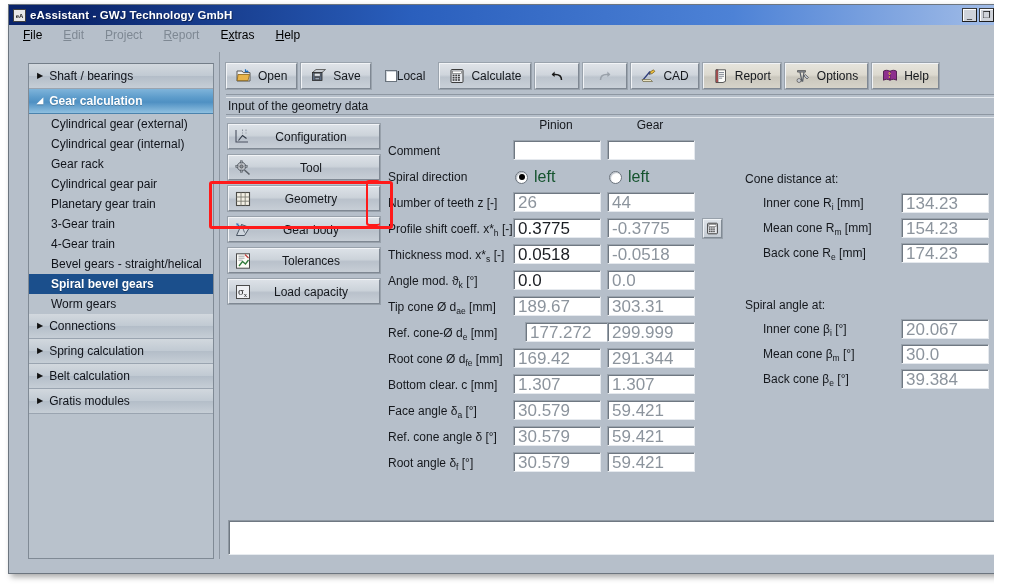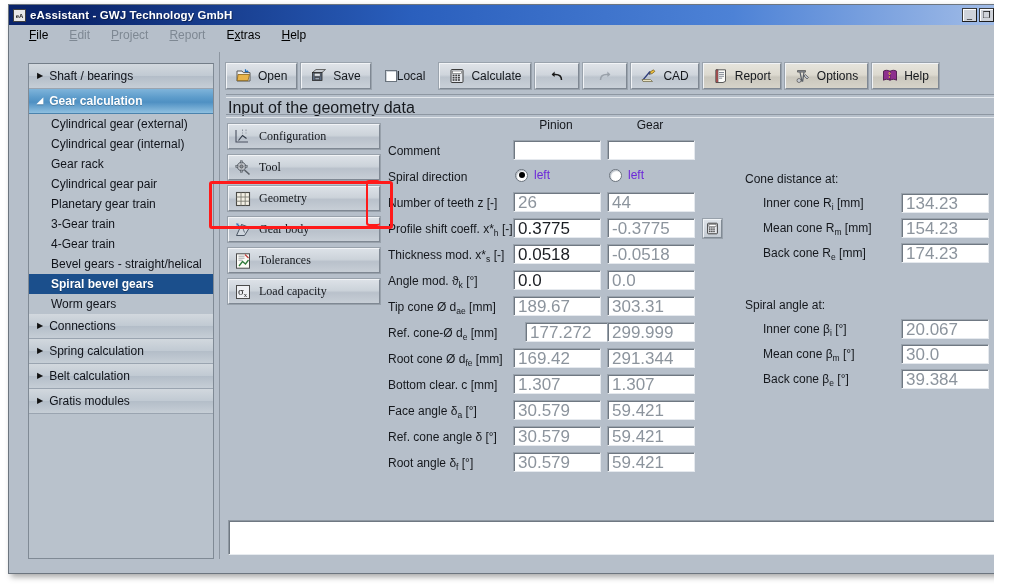--- a/index.html
+++ b/index.html
@@ -42,21 +42,20 @@
     font-size:9px;line-height:12px;text-align:center;color:#000;
     font-family:"Liberation Sans",sans-serif;
     box-sizing:border-box;cursor:default;
   }
 
   
   .menubar{
     position:absolute;left:0;top:20px;right:0;height:19px;
     background:#b6bfca;display:flex;align-items:center;padding-left:14px;
     border-bottom:7px solid #b91c1c;
-    margin-left:6px;
   }
   .menuitem{
     font-size:12px;color:#000;margin-right:21px;white-space:nowrap;cursor:default;
   }
   .menuitem.disabled{color:#7e8893;}
   .menuitem u{text-decoration:underline;}
 
   
   .content{
     position:absolute;left:0;top:39px;right:0;bottom:0;
@@ -125,39 +124,39 @@
   .localchk .box{
     width:12px;height:12px;background:#ffffff;
     border:1px solid #6a737d;box-shadow:inset 1px 1px 0 #cfd4da;
     box-sizing:border-box;
   }
   .sep-line{
     position:absolute;left:6px;top:42px;right:4px;height:2px;
     border-top:1px solid #8e97a2;border-bottom:1px solid #e3e7ec;
   }
   .statusline{
-    position:absolute;left:8px;top:47px;font-size:16px;color:#15181d;white-space:nowrap;
+    position:absolute;left:8px;top:47px;font-size:12px;color:#15181d;white-space:nowrap;
   }
   .sep-line2{
     position:absolute;left:6px;top:62px;right:4px;height:2px;
     border-top:1px solid #8e97a2;border-bottom:1px solid #e3e7ec;
   }
 
   
   .vtabs{position:absolute;left:8px;top:72px;width:152px;}
   .vtab{
     height:25px;margin-bottom:6px;
     background:linear-gradient(to bottom,#dce1e7 0%,#ccd3da 45%,#b9c1cb 55%,#c7ced6 100%);
     border:1px solid #f2f4f7;border-right-color:#7f8893;border-bottom-color:#7f8893;
     box-shadow:0 0 0 1px #98a1ab;
     display:flex;align-items:center;position:relative;
     font-size:12px;color:#15181d;cursor:default;box-sizing:border-box;
   }
   .vtab .ic{width:18px;height:18px;margin-left:5px;flex:0 0 18px;}
-  .vtab .lb{position:absolute;left:0;right:0;text-align:left;padding-left:30px;font-family:Liberation Serif, serif;}
+  .vtab .lb{position:absolute;left:0;right:0;text-align:center;padding-left:14px;}
 
   
   .form{position:absolute;left:168px;top:66px;right:6px;}
   .colhead{
     position:absolute;font-size:12px;color:#15181d;text-align:center;
   }
   .row{position:absolute;left:0;height:25px;}
   .lbl{
     position:absolute;left:0;top:4px;font-size:12px;color:#15181d;white-space:nowrap;
   }
@@ -166,21 +165,21 @@
     position:absolute;top:0;height:20px;width:88px;
     background:#ffffff;
     border:1px solid #9aa3ad;border-right-color:#e5e9ee;border-bottom-color:#e5e9ee;
     box-shadow:inset 1px 1px 0 #6f7882;
     font-size:17px;color:#1a1d22;line-height:19px;padding-left:4px;
     box-sizing:border-box;overflow:hidden;white-space:nowrap;
   }
   .fld.ro{color:#8c949d;}
   .radio{
     position:absolute;top:2px;display:flex;align-items:center;gap:6px;
-    font-size:12px;color:#6d28d9;cursor:default;
+    font-size:16px;color:#14532d;cursor:default;
   }
   .radio .dot{
     width:13px;height:13px;border-radius:50%;
     background:#ffffff;border:1px solid #6a737d;
     box-shadow:inset 1px 1px 1px #b8bfc7;
     display:flex;align-items:center;justify-content:center;
     box-sizing:border-box;
   }
   .radio .dot i{width:6px;height:6px;border-radius:50%;background:#000;display:none;}
   .radio.on .dot i{display:block;}

